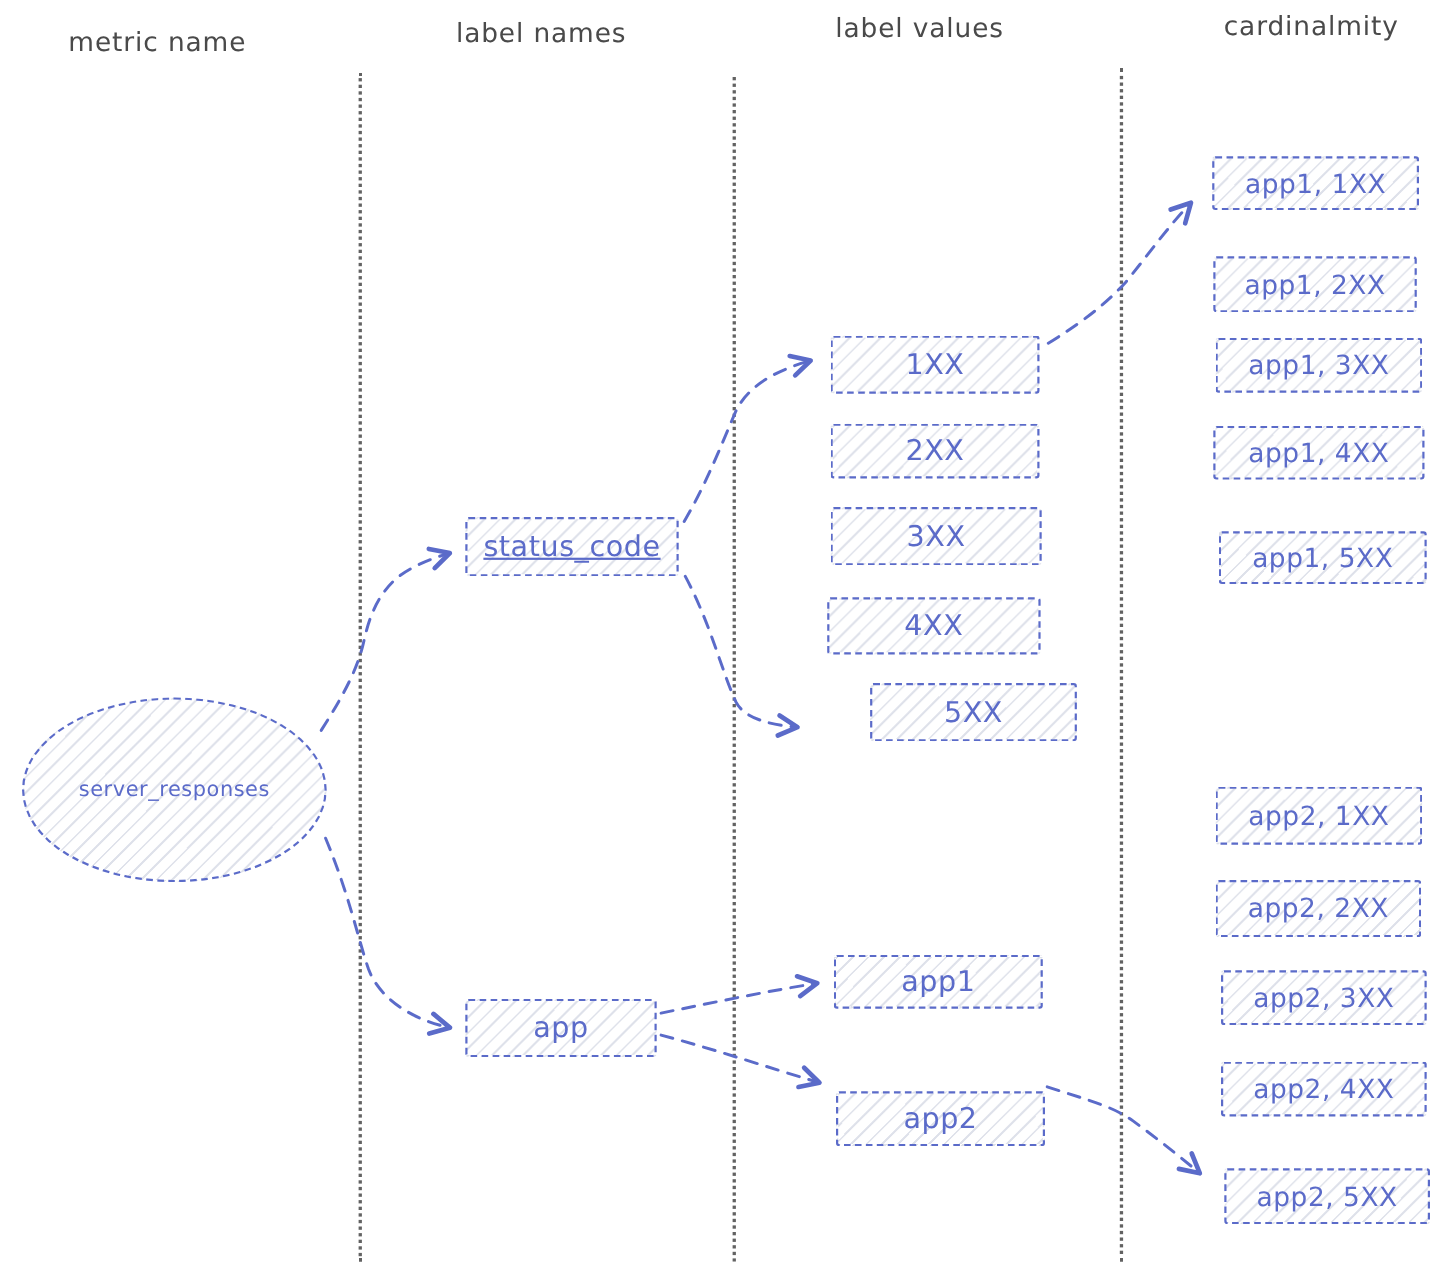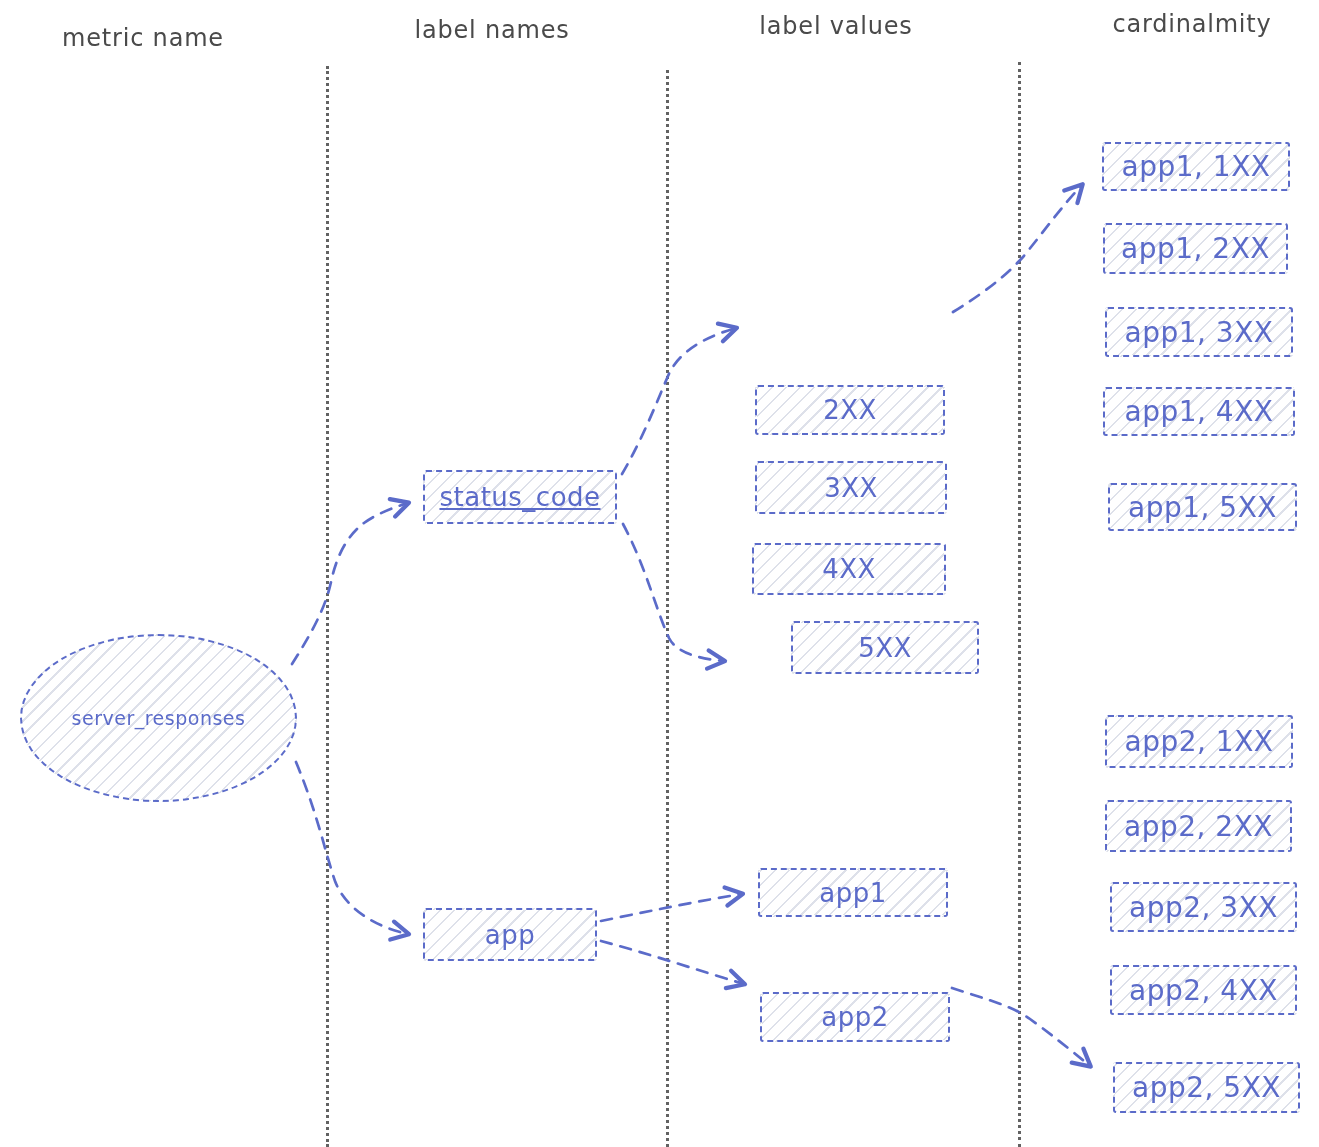--- a/index.html
+++ b/index.html
@@ -28,21 +28,21 @@
     border-left: 3px dotted var(--divider);
     opacity: 0.85;
   }
   .node {
     position: absolute;
     border: 2.6px dashed var(--accent);
     color: var(--accent);
     display: flex;
     align-items: center;
     justify-content: center;
-    font-size: 28px;
+    font-size: 24px;
     letter-spacing: 0.5px;
     white-space: nowrap;
     border-radius: 3px;
     background-image: repeating-linear-gradient(
       135deg,
       rgba(145, 155, 185, 0.30) 0px,
       rgba(145, 155, 185, 0.30) 1.7px,
       rgba(0, 0, 0, 0) 1.7px,
       rgba(0, 0, 0, 0) 10px
     );
@@ -95,29 +95,30 @@
     <path class="arrow" d="M 601 921 C 650 911 698 901 742 894" marker-end="url(#ah)"></path>
     <path class="arrow" d="M 601 941 C 650 954 700 971 744 984" marker-end="url(#ah)"></path>
     <path class="arrow" d="M 952 988 C 992 1001 1012 1006 1030 1019 C 1052 1035 1072 1051 1090 1066" marker-end="url(#ah)"></path>
   </svg>
 
   <div class="node ellipse" style="left:20px; top:634px; width:277px; height:168px;">server_responses</div>
 
   <div class="node big" style="left:423px; top:470px; width:194px; height:54px;text-decoration:underline;">status_code</div>
   <div class="node big" style="left:423px; top:908px; width:174px; height:53px;">app</div>
 
+  <div class="node big" style="left:755px; top:305px; width:190px; height:53px;">1XX</div>
   <div class="node big" style="left:755px; top:385px; width:190px; height:50px;">2XX</div>
   <div class="node big" style="left:755px; top:461px; width:192px; height:53px;">3XX</div>
   <div class="node big" style="left:752px; top:543px; width:194px; height:52px;">4XX</div>
   <div class="node big" style="left:791px; top:621px; width:188px; height:53px;text-align:right;">5XX</div>
   <div class="node big" style="left:758px; top:868px; width:190px; height:49px;">app1</div>
   <div class="node big" style="left:760px; top:992px; width:190px; height:50px;">app2</div>
 
   <div class="node" style="left:1102px; top:142px; width:188px; height:49px;">app1, 1XX</div>
-  <div class="node" style="left:1103px; top:223px; width:185px; height:51px;text-align:center;">app1, 2XX</div>
+  <div class="node" style="left:1103px; top:233px; width:185px; height:51px;text-align:center;">app1, 2XX</div>
   <div class="node" style="left:1105px; top:307px; width:188px; height:50px;">app1, 3XX</div>
   <div class="node" style="left:1103px; top:387px; width:192px; height:49px;">app1, 4XX</div>
   <div class="node" style="left:1108px; top:483px; width:189px; height:48px;">app1, 5XX</div>
 
   <div class="node" style="left:1105px; top:715px; width:188px; height:53px;text-align:right;">app2, 1XX</div>
   <div class="node" style="left:1105px; top:800px; width:187px; height:52px;">app2, 2XX</div>
   <div class="node" style="left:1110px; top:882px; width:187px; height:50px;">app2, 3XX</div>
   <div class="node" style="left:1110px; top:965px; width:187px; height:50px;">app2, 4XX</div>
   <div class="node" style="left:1113px; top:1062px; width:187px; height:51px;">app2, 5XX</div>
 

